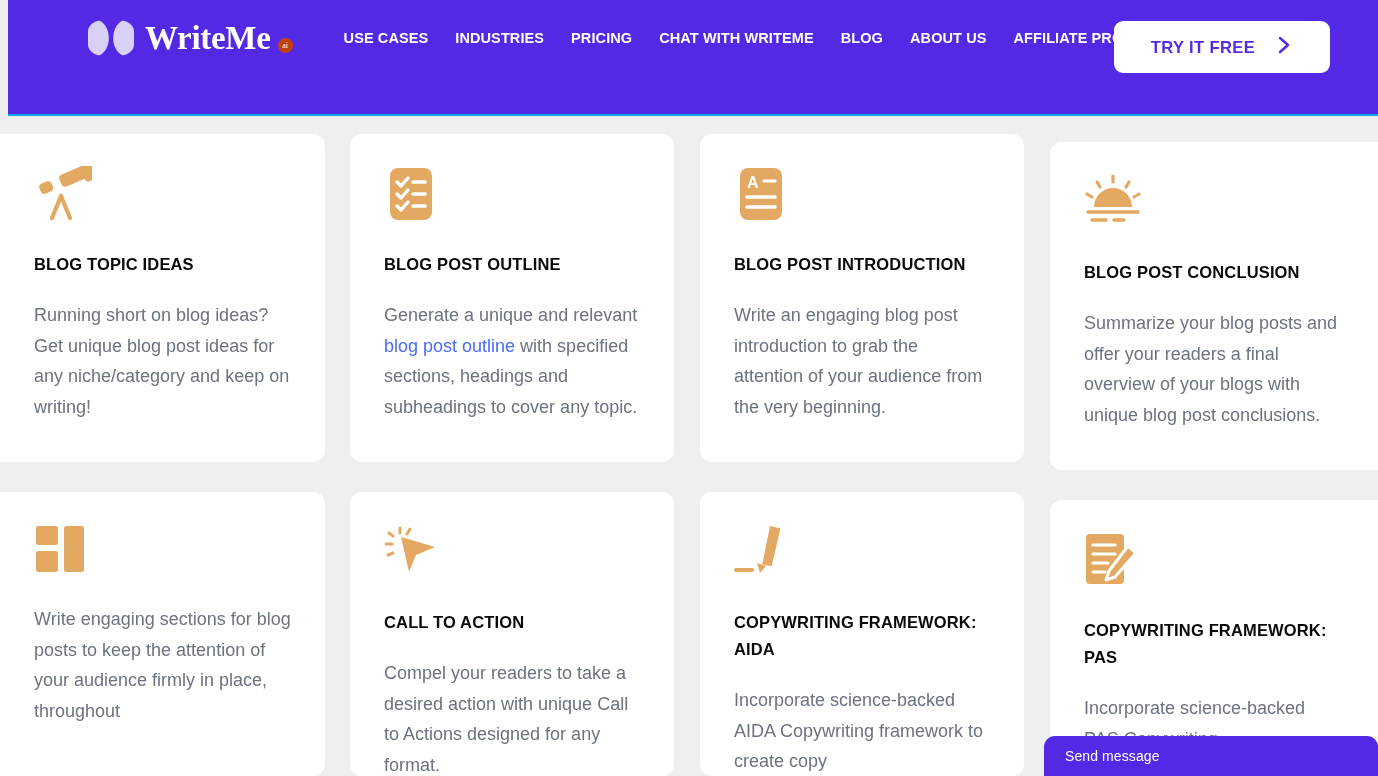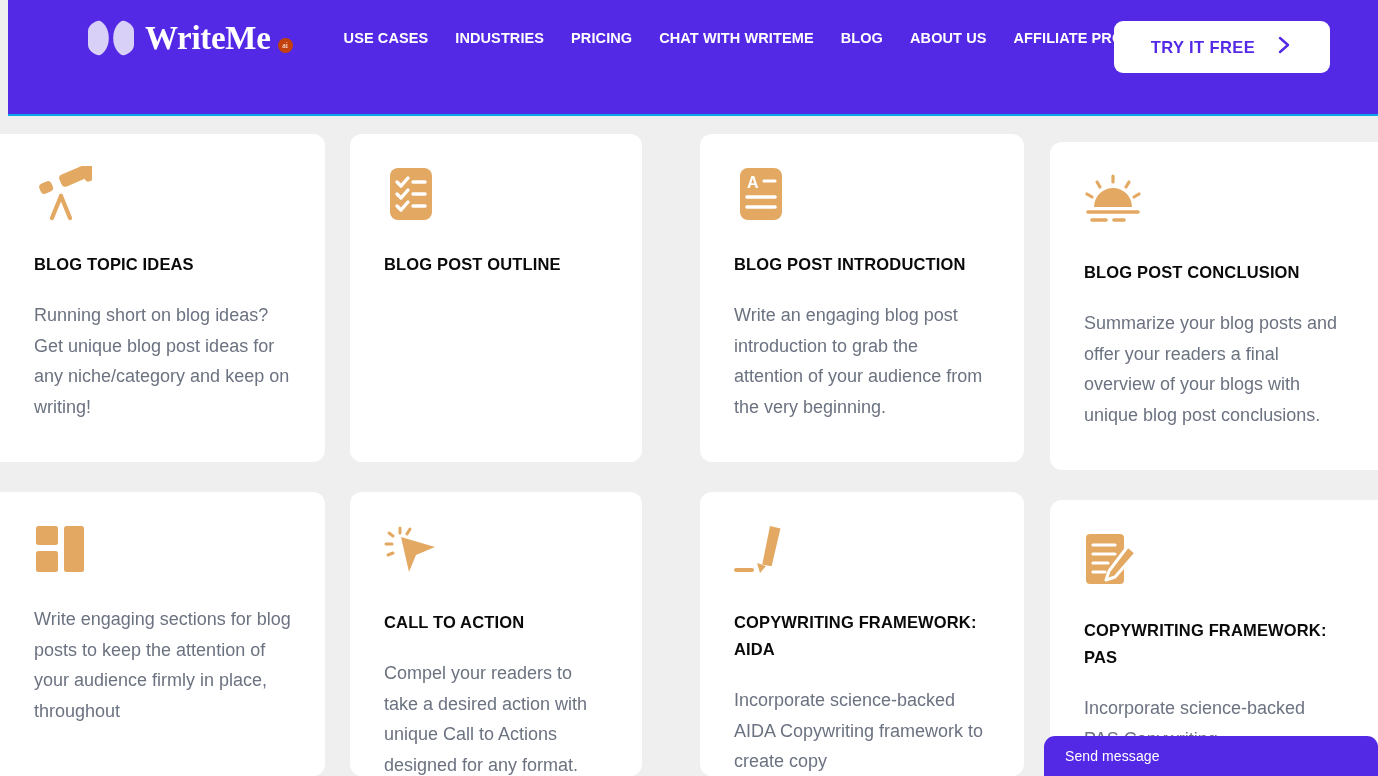--- a/index.html
+++ b/index.html
@@ -123,21 +123,21 @@
     line-height: 30.5px;
     font-weight: 400;
   }
   .card-desc a, .card-desc .lnk {
     color: #4a6cf7;
     text-decoration: none;
   }
 
   
   .col0 { left: 0;    width: 325px; border-top-left-radius:0; border-bottom-left-radius:0; }
-  .col1 { left: 350px; width: 292px; }
+  .col1 { left: 350px; width: 324px; }
   .col2 { left: 700px; width: 324px; }
   .col3 { left: 1050px; width: 328px; border-top-right-radius:0; border-bottom-right-radius:0; }
 
   .row0 { top: 0;   height: 328px; }
   .row1 { top: 358px; height: 284px; }
   .col3.row0 { top: 8px;  height: 328px; }
   .col3.row1 { top: 366px; height: 276px; }
 
   
   .chat {
@@ -216,20 +216,23 @@
         <rect x="6" y="2" width="42" height="52" rx="8" fill="#e3a862"></rect>
         <path d="M13 16 l4 4 l7 -8" stroke="#fff" stroke-width="3.4" stroke-linecap="round" stroke-linejoin="round"></path>
         <path d="M13 28 l4 4 l7 -8" stroke="#fff" stroke-width="3.4" stroke-linecap="round" stroke-linejoin="round"></path>
         <path d="M13 40 l4 4 l7 -8" stroke="#fff" stroke-width="3.4" stroke-linecap="round" stroke-linejoin="round"></path>
         <path d="M29 16 h12" stroke="#fff" stroke-width="3.4" stroke-linecap="round"></path>
         <path d="M29 28 h12" stroke="#fff" stroke-width="3.4" stroke-linecap="round"></path>
         <path d="M29 40 h12" stroke="#fff" stroke-width="3.4" stroke-linecap="round"></path>
       </svg>
     </div>
     <div class="card-title">BLOG POST OUTLINE</div>
+    <div class="card-desc">
+      <span>Generate a unique and relevant </span><span class="lnk">blog post outline</span><span> with specified sections, headings and subheadings to cover any topic.</span>
+    </div>
   </div>
 
   <div class="card col2 row0">
     <div class="card-icon">
       <svg width="58" height="56" viewBox="0 0 58 56" fill="none">
         <rect x="6" y="2" width="42" height="52" rx="8" fill="#e3a862"></rect>
         <text x="13" y="22" font-family="Liberation Sans, sans-serif" font-size="16" font-weight="700" fill="#fff">A</text>
         <path d="M30 15 h11" stroke="#fff" stroke-width="3.2" stroke-linecap="round"></path>
         <path d="M13 31 h28" stroke="#fff" stroke-width="3.6" stroke-linecap="round"></path>
         <path d="M13 41 h28" stroke="#fff" stroke-width="3.6" stroke-linecap="round"></path>

